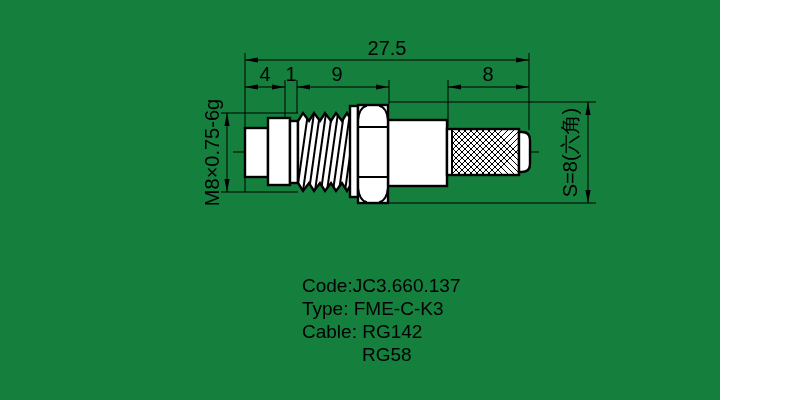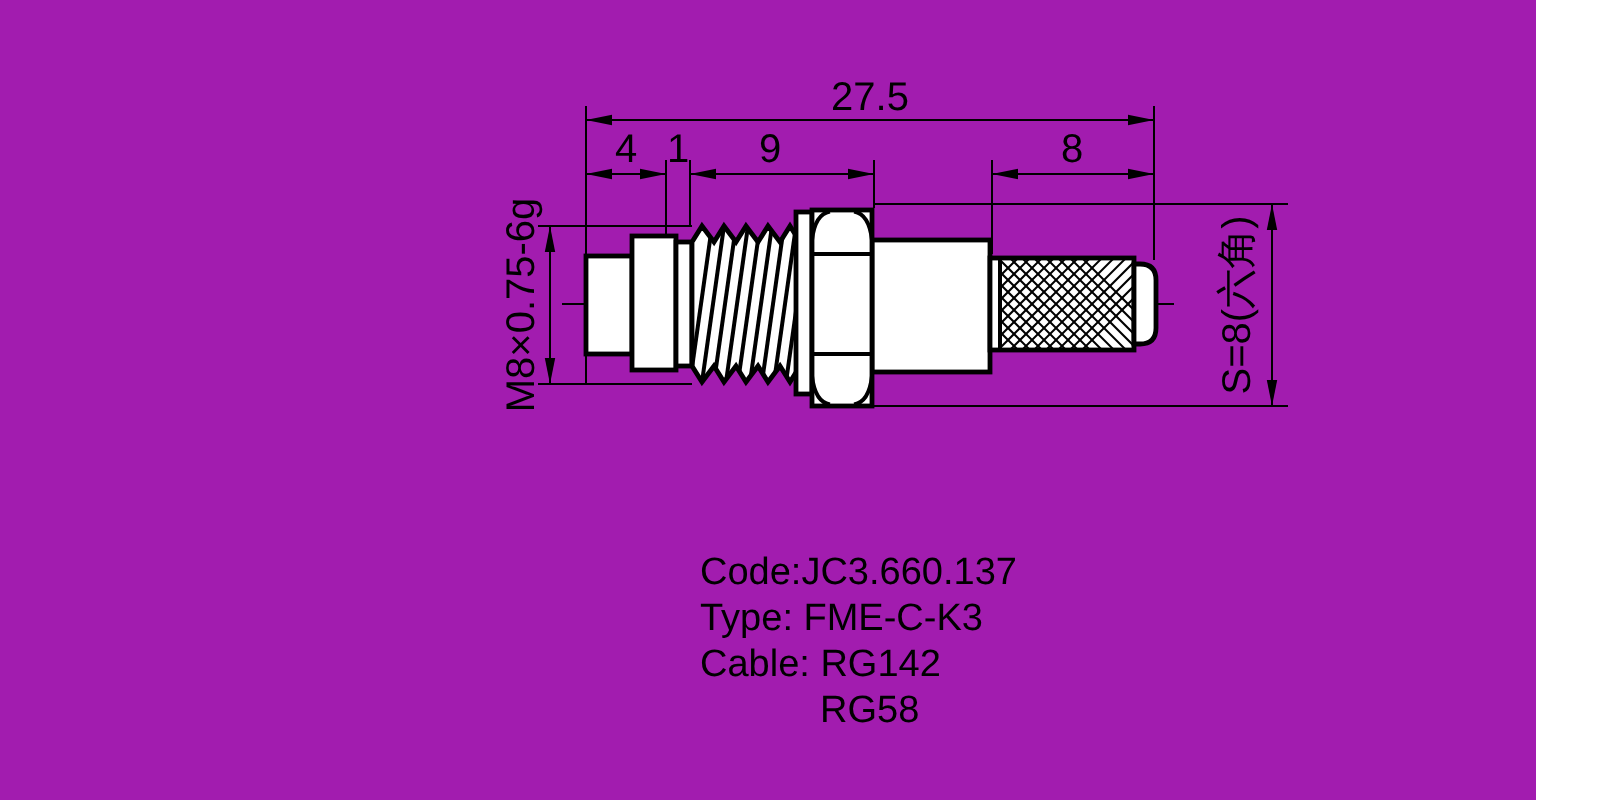--- a/index.html
+++ b/index.html
@@ -1,23 +1,22 @@
 <!DOCTYPE html>
 <html><head>
 <meta charset="utf-8">
 <style>
   html, body { margin: 0; padding: 0; background: #ffffff; }
   .canvas {
     position: relative;
     width: 720px;
     height: 400px;
-    background: #a21caf;
+    background: #15803d;
     overflow: hidden;
     font-family: "Liberation Sans", sans-serif;
-    padding-left: 48px;
   }
   svg text {
     font-family: "Liberation Sans", sans-serif;
     fill: #000000;
   }
   .dim-text { font-size: 20px; }
   .note-text { font-size: 19px; }
   .thin  { stroke: #000; stroke-width: 1; fill: none; }
   .bold  { stroke: #000; stroke-width: 2.4; fill: #ffffff; stroke-linejoin: miter; }
   .bold-line { stroke: #000; stroke-width: 2; fill: none; }

